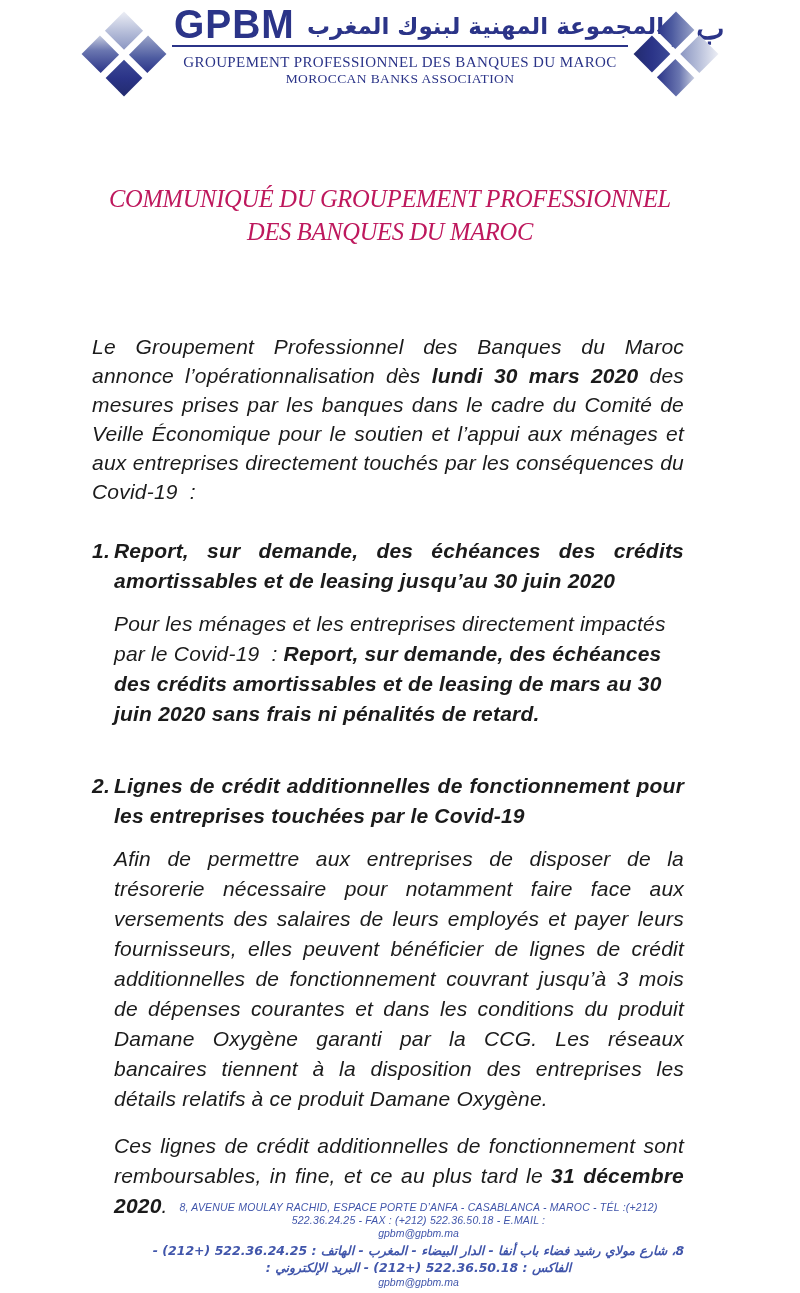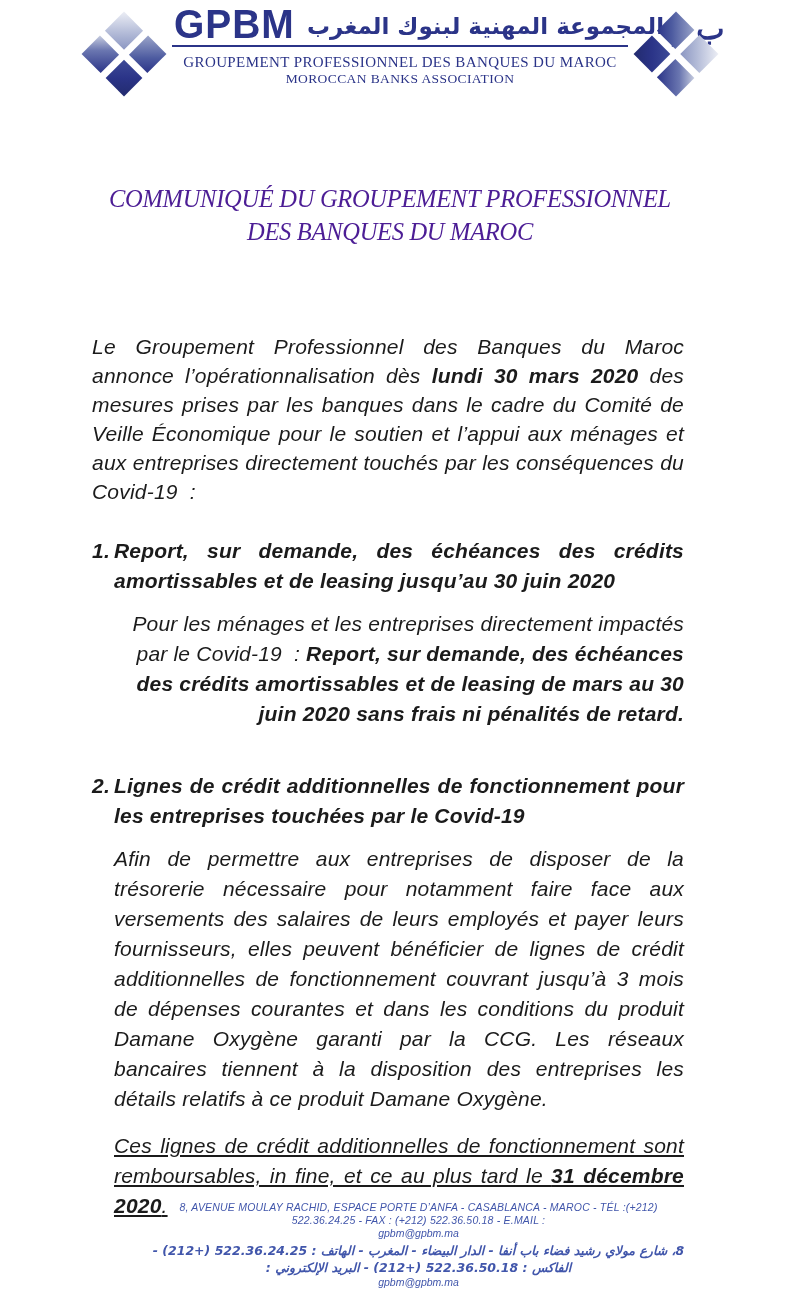--- a/index.html
+++ b/index.html
@@ -83,44 +83,44 @@
   
   .doc-title {
     margin:80px 40px 0 20px;
     text-align:center;
     font-family:"Liberation Serif","DejaVu Serif",serif;
     font-style:italic;
     font-weight:normal;
     font-size:24.5px;
     letter-spacing:-0.3px;
     line-height:33px;
-    color:#4c1d95;
+    color:#be185d;
   }
 
   
   main { margin:0 42px 0 18px; font-style:italic; font-size:21px; line-height:29px; letter-spacing:0.2px; }
-  p { margin:0;text-align:right; }
+  p { margin:0; }
   .justify { text-align:justify; }
   .intro { margin-top:84px; }
   b, .bold { font-weight:bold; }
 
   .item { display:flex; }
   .item-1 { margin-top:30px; }
   .item-2 { margin-top:42px; }
   .item .num { flex:0 0 22px; font-weight:bold; }
   .item-content { flex:1 1 auto; min-width:0; }
   .item h2 {
     margin:0;
     font-size:21px; line-height:30px;
     font-weight:bold; font-style:italic;
     text-align:justify;
     letter-spacing:0.2px;
   }
   .item p { margin-top:13px; line-height:30px; }
-  .item p.gap-lg { margin-top:17px;text-decoration:underline; }
+  .item p.gap-lg { margin-top:17px; }
 
   
   .footer {
     position:absolute;
     left:0; right:0; bottom:4px;
     text-align:center;
     color:#4156ab;
     font-style:italic;
     padding-left:37px;
   }

